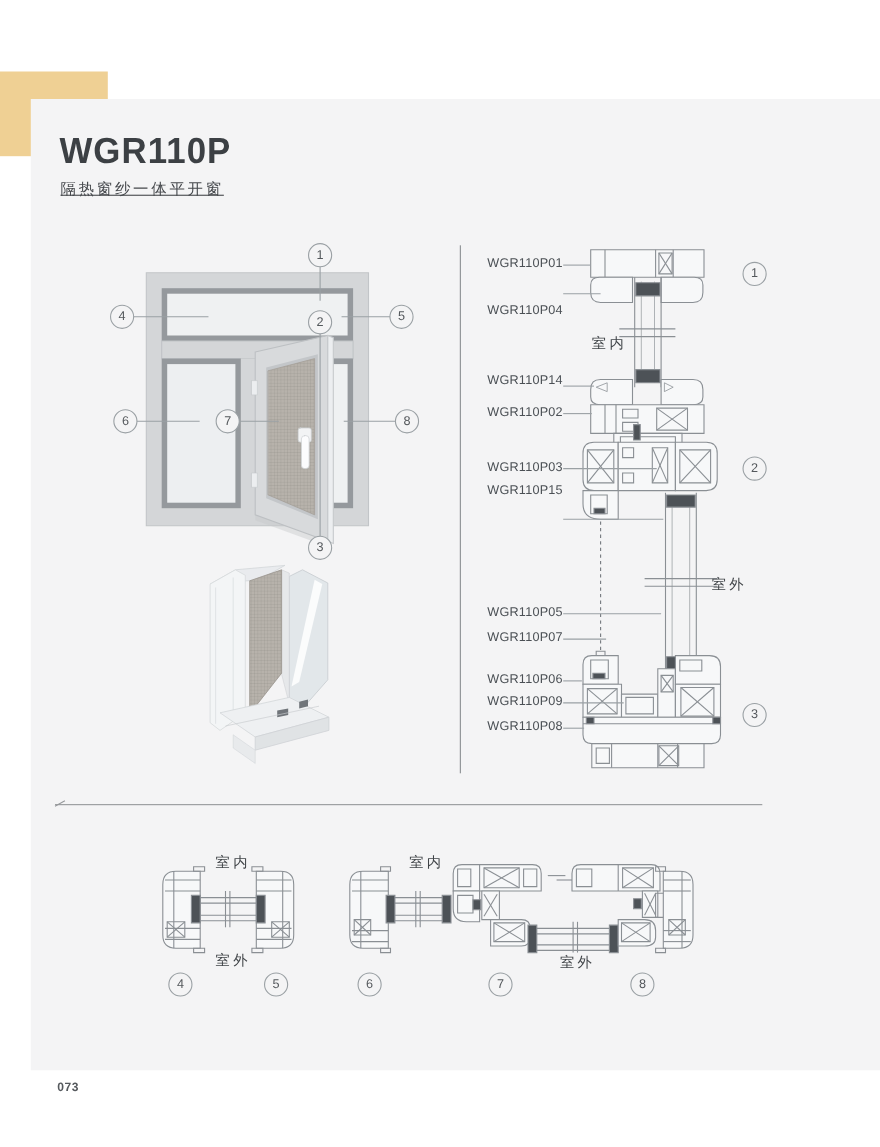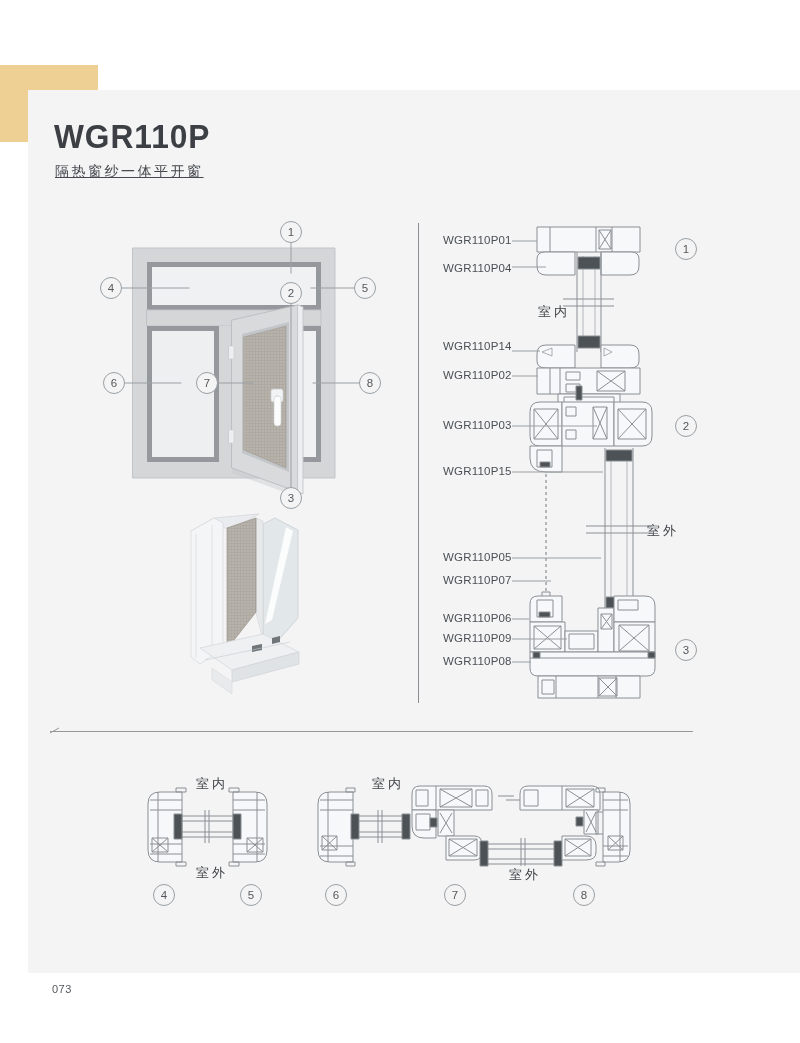--- a/index.html
+++ b/index.html
@@ -3,21 +3,21 @@
 <meta charset="utf-8">
 <style>
   html,body{margin:0;padding:0;background:#ffffff;}
   .page{position:relative;width:800px;height:1043px;background:#ffffff;overflow:hidden;
         font-family:"Liberation Sans",sans-serif;color:#4b5055;}
   .accent-corner{position:absolute;left:0;top:65px;width:98px;height:77px;background:var(--accent,#efd094);}
   .panel{position:absolute;left:28px;top:90px;width:772px;height:883px;background:var(--panel,#f4f4f5);}
   .title{position:absolute;left:54px;top:118px;font-size:33px;font-weight:bold;letter-spacing:1px;
          color:#3c4044;transform:scaleX(.96);transform-origin:left;}
   .subtitle{position:absolute;left:55px;top:163px;font-size:14px;letter-spacing:2.5px;color:#46494d;text-decoration:underline;}
-  .pagenum{position:absolute;left:52px;top:983px;font-size:11px;font-weight:normal;color:#55595d;letter-spacing:.5px;}
+  .pagenum{position:absolute;left:52px;top:983px;font-size:11px;font-weight:bold;color:#55595d;letter-spacing:.5px;}
   .vdivider{position:absolute;left:418px;top:223px;width:1px;height:480px;background:#8a8e92;}
   .hdivider{position:absolute;left:50px;top:731px;width:643px;height:1px;background:#95989b;}
   .callout{position:absolute;width:22px;height:22px;box-sizing:border-box;border:1px solid #9aa0a4;
            border-radius:50%;background:var(--panel,#f4f4f5);color:#54585c;font-size:11.5px;
            line-height:20px;text-align:center;}
   .part-label{position:absolute;left:443px;font-size:11.5px;color:#4b5055;letter-spacing:.2px;white-space:nowrap;}
   .room-label{position:absolute;font-size:13px;color:#3f4347;letter-spacing:3px;white-space:nowrap;}
   svg{position:absolute;left:0;top:0;}
   svg *{vector-effect:non-scaling-stroke;}
 </style>
@@ -333,25 +333,25 @@
   <div class="callout" style="left:280px;top:221px">1</div>
   <div class="callout" style="left:280px;top:282px">2</div>
   <div class="callout" style="left:280px;top:487px">3</div>
   <div class="callout" style="left:100px;top:277px">4</div>
   <div class="callout" style="left:354px;top:277px">5</div>
   <div class="callout" style="left:103px;top:372px">6</div>
   <div class="callout" style="left:196px;top:372px">7</div>
   <div class="callout" style="left:359px;top:372px">8</div>
 
   <div class="part-label" style="top:234px">WGR110P01</div>
-  <div class="part-label" style="top:262px">WGR110P04</div>
+  <div class="part-label" style="top:276px">WGR110P04</div>
   <div class="part-label" style="top:340px">WGR110P14</div>
   <div class="part-label" style="top:369px">WGR110P02</div>
   <div class="part-label" style="top:419px">WGR110P03</div>
-  <div class="part-label" style="top:465px">WGR110P15</div>
+  <div class="part-label" style="top:440px">WGR110P15</div>
   <div class="part-label" style="top:551px">WGR110P05</div>
   <div class="part-label" style="top:574px">WGR110P07</div>
   <div class="part-label" style="top:612px">WGR110P06</div>
   <div class="part-label" style="top:632px">WGR110P09</div>
   <div class="part-label" style="top:655px">WGR110P08</div>
 
   <div class="room-label" style="left:538px;top:303px">室内</div>
   <div class="room-label" style="left:647px;top:522px">室外</div>
   <div class="callout" style="left:675px;top:238px">1</div>
   <div class="callout" style="left:675px;top:415px">2</div>

